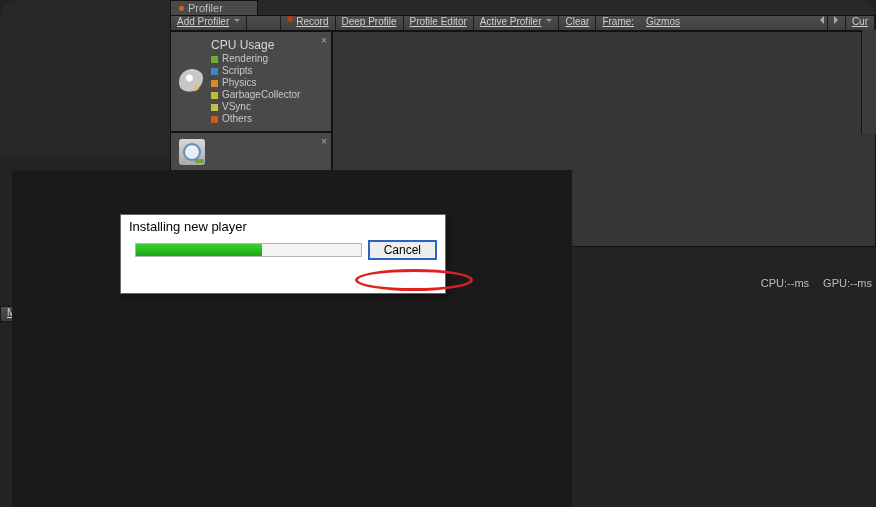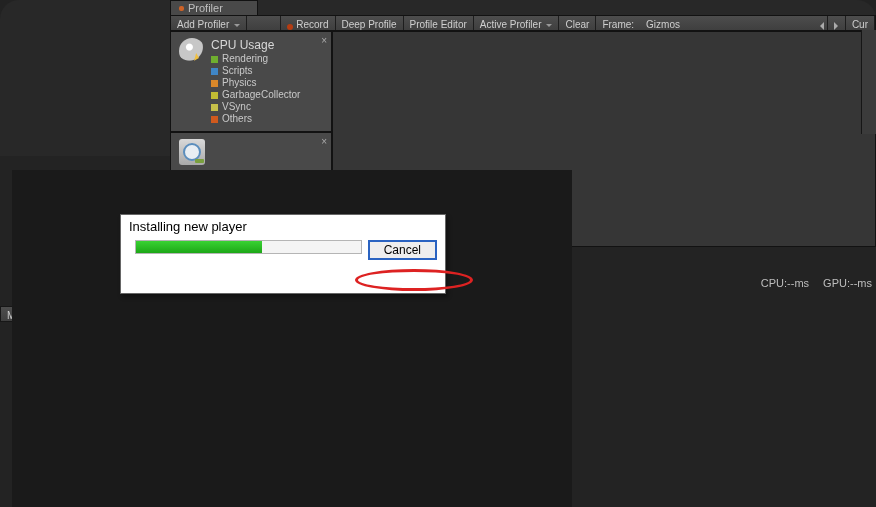--- a/index.html
+++ b/index.html
@@ -33,44 +33,45 @@
 
   .toolbar {
     position: absolute; left: 170px; top: 15px; right: 0;
     height: 16px;
     background: linear-gradient(#4d4d4d,#3f3f3f);
     border: 1px solid #121212;
     display: flex; align-items: center;
     color: #cfcfcf; font-size: 10px;
   }
   .tb-btn {
-    padding: 0 6px; height: 100%; display: flex; align-items: flex-end;
+    padding: 0 6px; height: 100%; display: flex; align-items: flex-start;
     border-right: 1px solid #1d1d1d; white-space: nowrap;
     gap: 3px;
+    text-decoration: underline;
   }
   .tb-btn.small-dd::after { content:""; border: 3px solid transparent; border-top-color:#999; margin-top:3px; margin-left:2px;}
   .rec-dot { width:6px; height:6px; border-radius:50%; background:#b53c12; display:inline-block; }
   .tb-spacer { flex: 1; }
   .nav-btn { width: 18px; text-align: center; }
   .nav-arrow { width:0;height:0;border:4px solid transparent; display:inline-block;}
   .nav-arrow.left{border-right-color:#aaa;}
   .nav-arrow.right{border-left-color:#aaa;}
 
   .panel-col {
     position: absolute; left: 170px; top: 31px; width: 162px; background:#4a4a4a;
   }
   .panel {
     border: 1px solid #121212; padding: 6px 6px 6px 8px; position: relative;
     background:#494949;
   }
   .panel .close {
     position: absolute; right: 4px; top: 3px; color:#aaa; font-size:10px;
   }
   .panel .hdr {
-    display: flex; gap: 6px; align-items: flex-start;
+    display: flex; gap: 6px; align-items: center;
   }
   .panel .icon {
     width: 26px; height: 26px; flex: none; position: relative;
   }
   .cpu-icon {
     background: radial-gradient(circle at 40% 35%, #fff 0 3px, #c7c7c7 4px 13px, transparent 14px);
     border-radius:50%;
   }
   .cpu-icon::after{
     content:""; position:absolute; right:2px; bottom:2px;
@@ -121,21 +122,21 @@
   .bottom-toolbar .tb-btn { border-right:1px solid #1d1d1d;}
 
   
   .dialog {
     position:absolute; left:120px; top: 214px; width: 326px; height: 80px;
     background:#fff; border:1px solid #666;
     box-shadow: 2px 3px 4px rgba(0,0,0,0.35);
     font-size:12px;
   }
   .dlg-title { padding: 4px 8px 2px 8px; color:#000; font-size:13px; }
-  .dlg-row { display:flex; padding: 4px 8px 0 14px; gap:6px;}
+  .dlg-row { display:flex; align-items:center; padding: 4px 8px 0 14px; gap:6px;}
   .progress {
     flex:1; height:14px; border:1px solid #b5b5b5; background:#f4f4f4; position:relative;
   }
   .progress-fill {
     position:absolute; left:0; top:0; bottom:0; width:56%;
     background: linear-gradient(#39d233,#1da717);
   }
   .cancel-btn {
     border: 2px solid #2a63c1; background:#eee; color:#000;
     padding: 1px 14px; font-size:12px;

